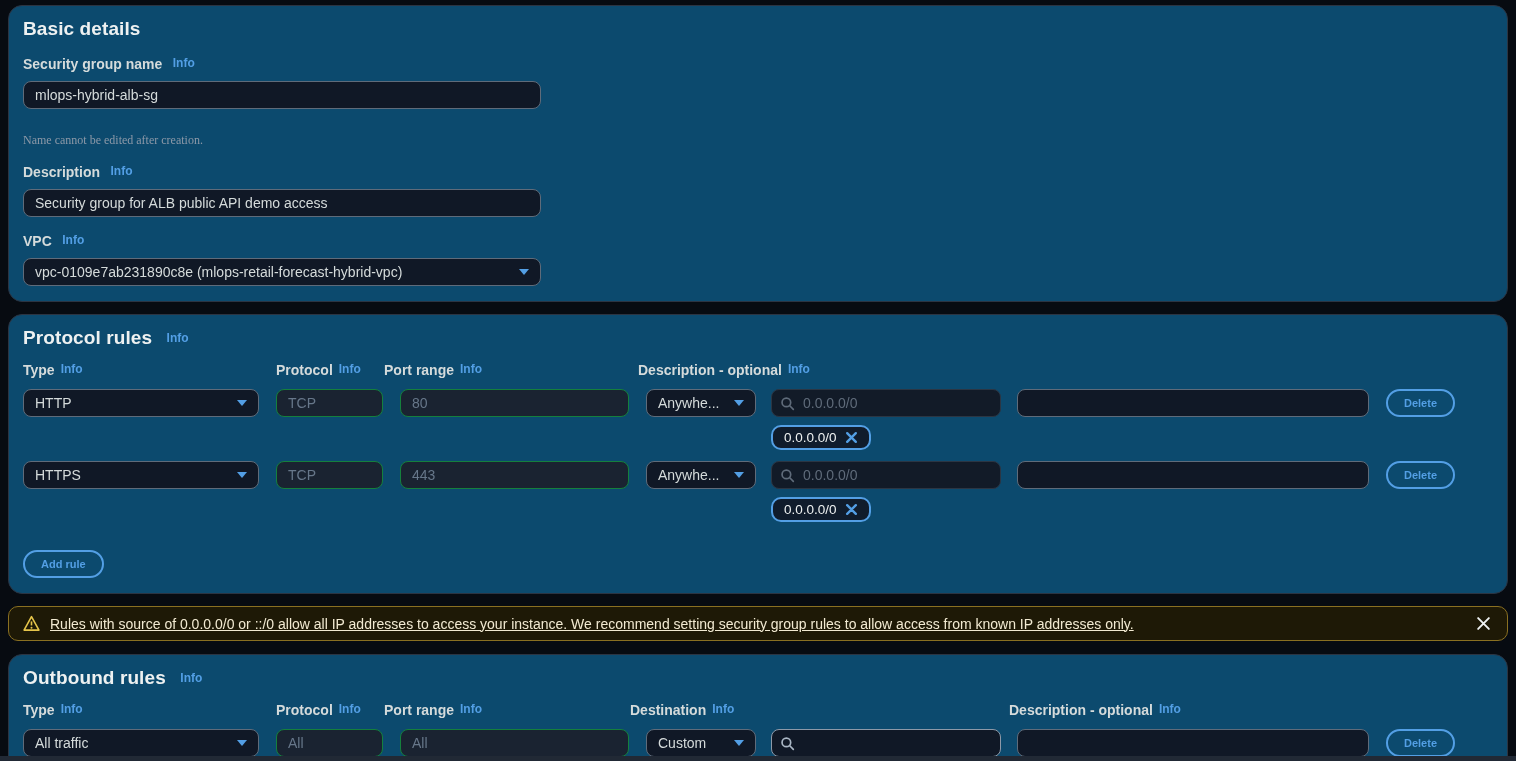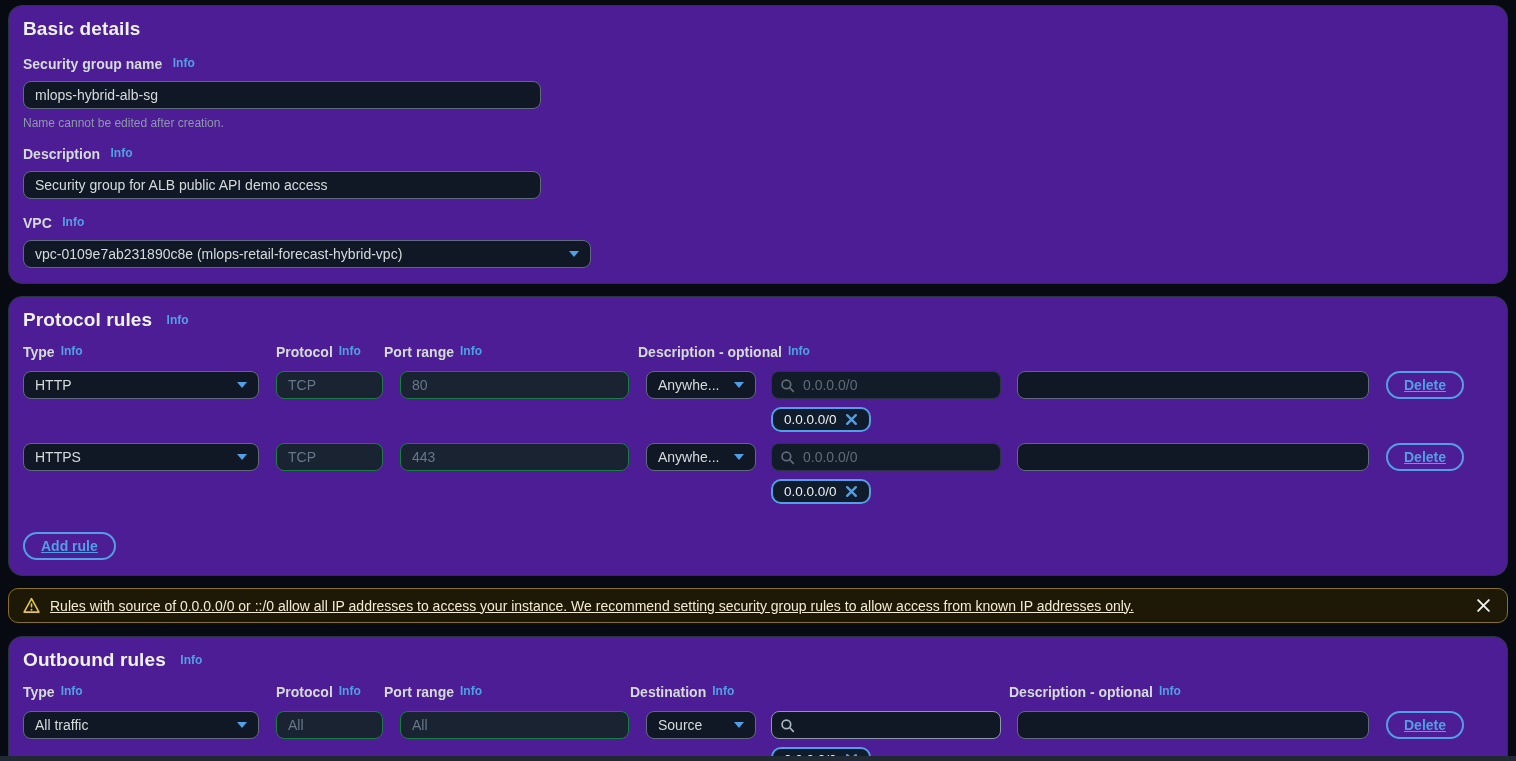--- a/index.html
+++ b/index.html
@@ -8,21 +8,21 @@
     width:1516px; height:761px;
     background:#070b11;
     font-family:"Liberation Sans", sans-serif;
     color:#d5dbdb;
     position:relative;
     overflow:hidden;
   }
   .page { padding:5px 8px 0 8px; }
 
   .panel {
-    background:#4c1d95;
+    background:#0c4a6e;
     border:1px solid #2b3442;
     border-radius:14px;
     padding:12px 14px 15px 14px;
     margin-bottom:12px;
   }
 
   .title-row { margin-bottom:12px; }
   .section-title {
     display:inline;
     font-size:19px; font-weight:700; color:#eef1f1;
@@ -43,21 +43,21 @@
     height:28px; width:518px;
     background:#101826;
     border:1px solid #5f6b7a;
     border-radius:8px;
     color:#d5dbdb; font-size:14px;
     padding:0 11px;
     margin-top:8px;
     font-family:"Liberation Sans", sans-serif;
     outline:none;
   }
-  .help-text { font-size:12px; color:#8d99a8; margin-top:7px; }
+  .help-text { font-size:12px; color:#8d99a8; margin-top:24px;font-family:Liberation Serif, serif; }
 
   .select {
     height:28px; margin-top:8px;
     background:#101826;
     border:1px solid #5f6b7a;
     border-radius:8px;
     display:flex; align-items:center; justify-content:space-between;
     padding:0 11px; cursor:pointer;
     font-size:14px; color:#d5dbdb;
     overflow:hidden; white-space:nowrap;
@@ -125,25 +125,24 @@
     background:#101c2c; color:#eef1f1;
     font-size:13.5px;
   }
   .chip svg { cursor:pointer; }
 
   .pill-btn {
     display:inline-block;
     background:transparent;
     border:2px solid #539fe5;
     border-radius:999px;
-    color:#539fe5; font-weight:700; font-size:14px;
+    color:#539fe5; font-weight:700; font-size:11px;
     height:28px; padding:0 16px;
     cursor:pointer;
     font-family:"Liberation Sans", sans-serif;
-    text-decoration:underline;
   }
   .add-rule { margin-top:17px; }
 
   
   .banner {
     display:flex; align-items:center;
     background:#1e1906;
     border:1px solid #8a7021;
     border-radius:10px;
     height:35px; padding:0 14px;
@@ -177,21 +176,21 @@
 
     <div class="field-block">
       <span class="field-label">Description</span>
       <span class="info-link">Info</span>
       <input class="text-input" type="text" value="Security group for ALB public API demo access" style="">
     </div>
 
     <div class="field-block">
       <span class="field-label">VPC</span>
       <span class="info-link">Info</span>
-      <div class="select" style="width:568px;gap:36px;">
+      <div class="select" style="width:518px;gap:36px;">
         <span>vpc-0109e7ab231890c8e (mlops-retail-forecast-hybrid-vpc)</span>
         <span class="caret"></span>
       </div>
     </div>
   </section>
 
   <section class="panel">
     <div class="title-row">
       <h2 class="section-title">Protocol rules</h2>
       <span class="info-link">Info</span>
@@ -317,21 +316,21 @@
       <div class="c-type">
         <div class="select">
           <span>All traffic</span>
           <span class="caret"></span>
         </div>
       </div>
       <div class="c-proto"><input class="dis-input" disabled="" value="All" style=""></div>
       <div class="c-port"><input class="dis-input" disabled="" value="All" style=""></div>
       <div class="c-src">
         <div class="select">
-          <span>Source</span>
+          <span>Custom</span>
           <span class="caret"></span>
         </div>
       </div>
       <div class="c-search">
         <div class="search-box bright">
           <svg width="15" height="15" viewBox="0 0 16 16">
               <circle cx="6.8" cy="6.8" r="4.6" fill="none" stroke="#aab7c5" stroke-width="1.8"></circle>
               <line x1="10.4" y1="10.4" x2="14.2" y2="14.2" stroke="#aab7c5" stroke-width="1.8" stroke-linecap="round"></line>
             </svg>
           <input type="text" style="">

